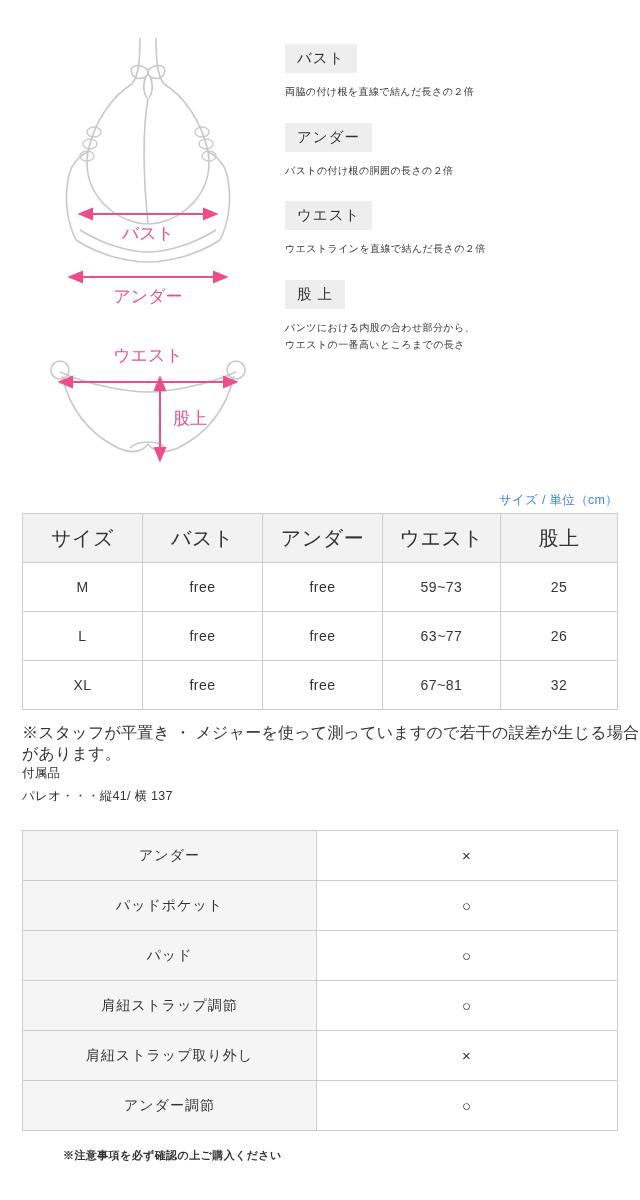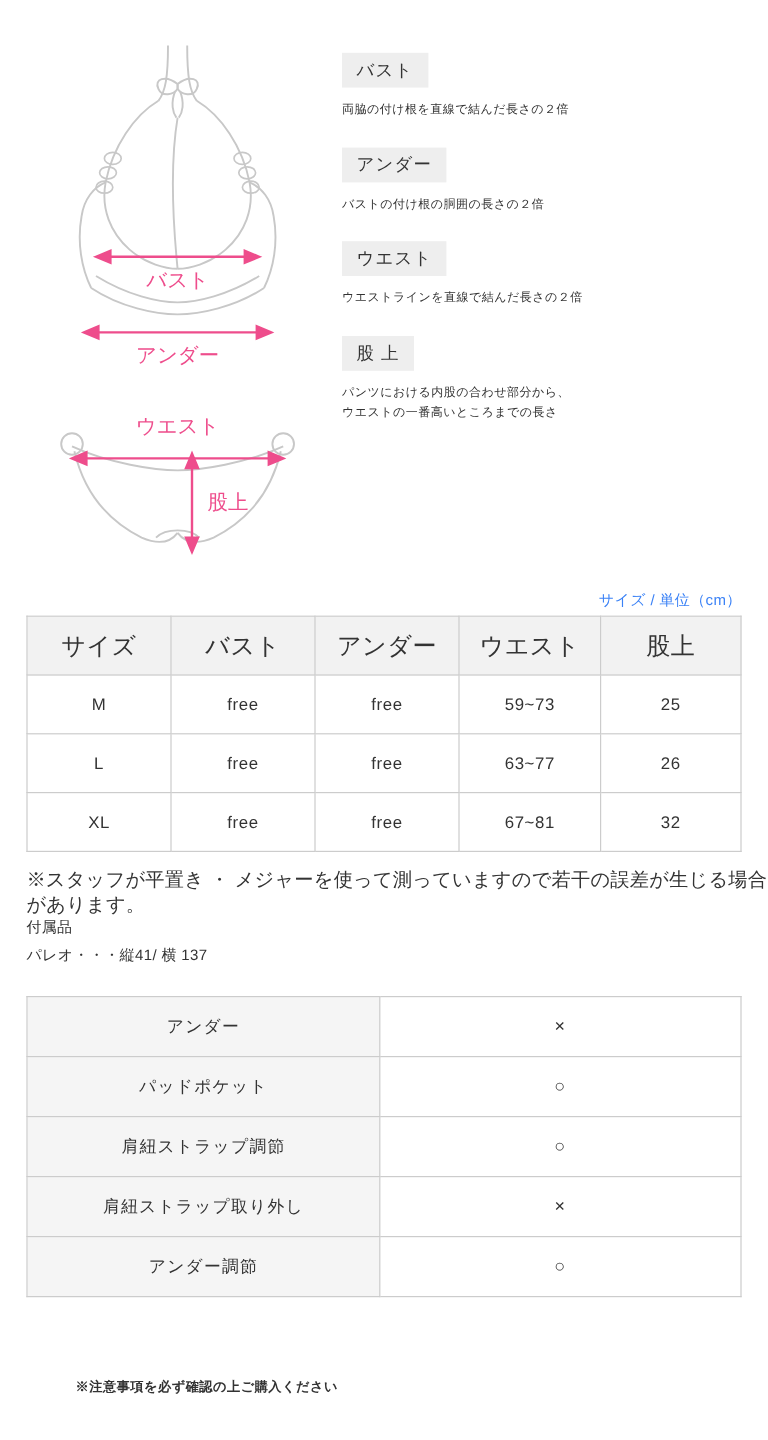--- a/index.html
+++ b/index.html
@@ -293,20 +293,24 @@
       <tbody>
         <tr>
           <td class="key">アンダー</td>
           <td class="val">×</td>
         </tr>
         <tr>
           <td class="key">パッドポケット</td>
           <td class="val">○</td>
         </tr>
         <tr>
+          <td class="key">パッド</td>
+          <td class="val">○</td>
+        </tr>
+        <tr>
           <td class="key">肩紐ストラップ調節</td>
           <td class="val">○</td>
         </tr>
         <tr>
           <td class="key">肩紐ストラップ取り外し</td>
           <td class="val">×</td>
         </tr>
         <tr>
           <td class="key">アンダー調節</td>
           <td class="val">○</td>

